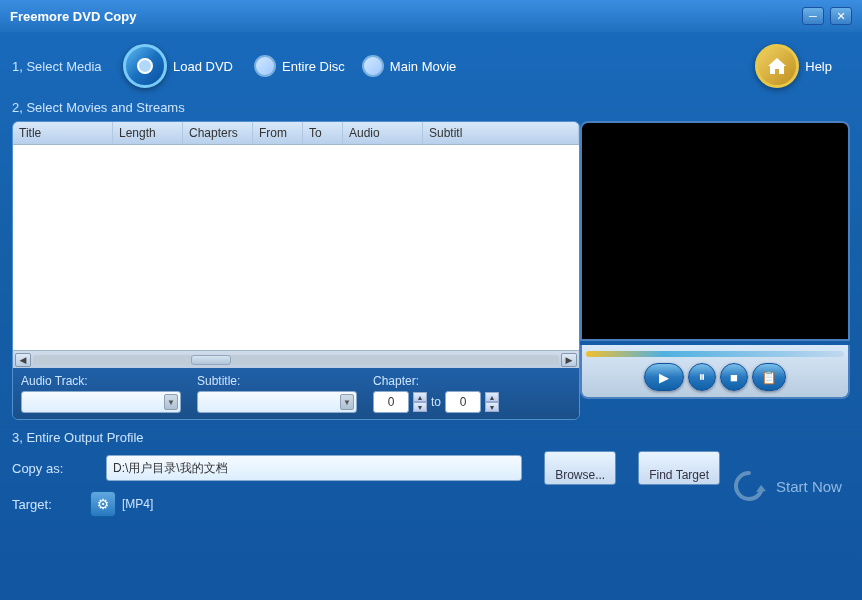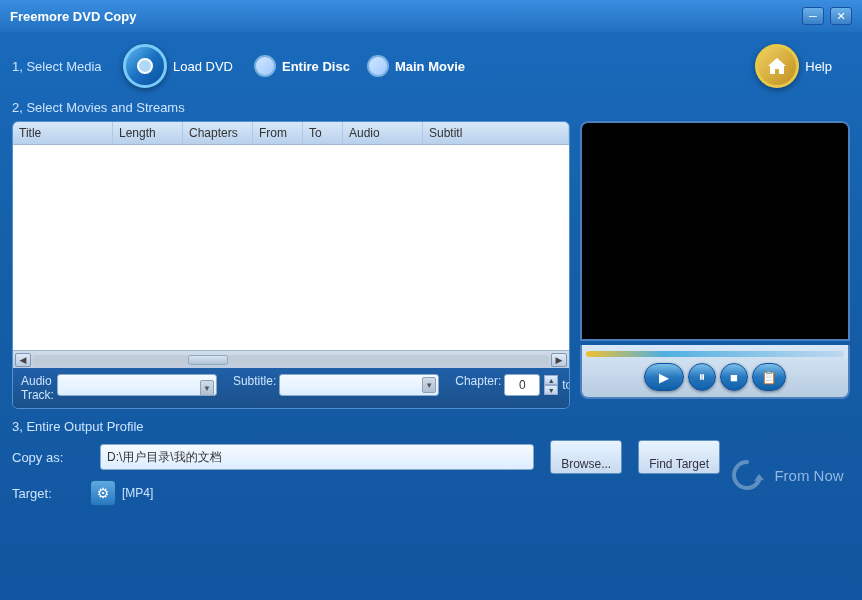--- a/index.html
+++ b/index.html
@@ -117,21 +117,20 @@
       position: absolute;
       top: 0; left: 0;
     }
     
     .radio-option {
       display: flex;
       align-items: center;
       gap: 6px;
       margin-right: 14px;
       cursor: pointer;
-      font-weight: bold;
     }
     .radio-circle {
       width: 22px; height: 22px;
       border-radius: 50%;
       background: linear-gradient(135deg, #d0e8ff, #a0c8ff);
       border: 2px solid #7ab0e0;
       display: flex; align-items: center; justify-content: center;
     }
     .radio-label {
       color: #fff;
@@ -142,21 +141,20 @@
       width: 44px; height: 44px;
       border-radius: 50%;
       background: linear-gradient(135deg, #f0d060, #c09020);
       border: 3px solid #e8c848;
       display: flex; align-items: center; justify-content: center;
       box-shadow: 0 2px 6px rgba(0,0,0,0.4);
     }
     
     .middle-row {
       display: flex;
-      gap: 10px;
       margin-top: 6px;
     }
     
     .panel-left {
       flex: 1;
       background: linear-gradient(180deg, #1e5fa0 0%, #184e8a 100%);
       border-radius: 6px;
       border: 1px solid #5090d0;
       overflow: hidden;
     }
@@ -224,20 +222,21 @@
     
     .controls-row {
       background: linear-gradient(180deg, #2060a8 0%, #1a508a 100%);
       padding: 6px 8px;
       display: flex;
       gap: 16px;
       align-items: flex-start;
     }
     .ctrl-group {
       display: flex;
+      flex-direction: column;
       gap: 3px;
     }
     .ctrl-label {
       font-size: 12px;
       color: #cce4ff;
     }
     .ctrl-select {
       background: linear-gradient(180deg, #f5faff, #ddeeff);
       border: 1px solid #88aacc;
       border-radius: 3px;
@@ -339,21 +338,21 @@
       margin-top: 10px;
     }
     .step3-label {
       font-size: 13px;
       color: #cce4ff;
       margin-bottom: 6px;
     }
     .output-row {
       display: flex;
       align-items: center;
-      gap: 16px;
+      gap: 22px;
       margin-bottom: 6px;
     }
     .output-row-label {
       font-size: 13px;
       color: #cce4ff;
       width: 72px;
     }
     .path-input {
       flex: 1;
       height: 26px;
@@ -566,17 +565,17 @@
           <span class="mp4-badge">[MP4]</span>
         </div>
       </div>
       <div class="start-area">
         <div class="refresh-icon">
           <svg width="42" height="42" viewBox="0 0 42 42">
             <path d="M21 8 C13.8 8 8 13.8 8 21 C8 28.2 13.8 34 21 34 C26.2 34 30.7 31 33 26.5" fill="none" stroke="#6090c0" stroke-width="4" stroke-linecap="round"></path>
             <polygon points="33,20 38,26 28,27" fill="#6090c0"></polygon>
           </svg>
         </div>
-        <button class="start-btn">From Now</button>
+        <button class="start-btn">Start Now</button>
       </div>
     </div>
   </div>
 </div>
 
 </body></html>

